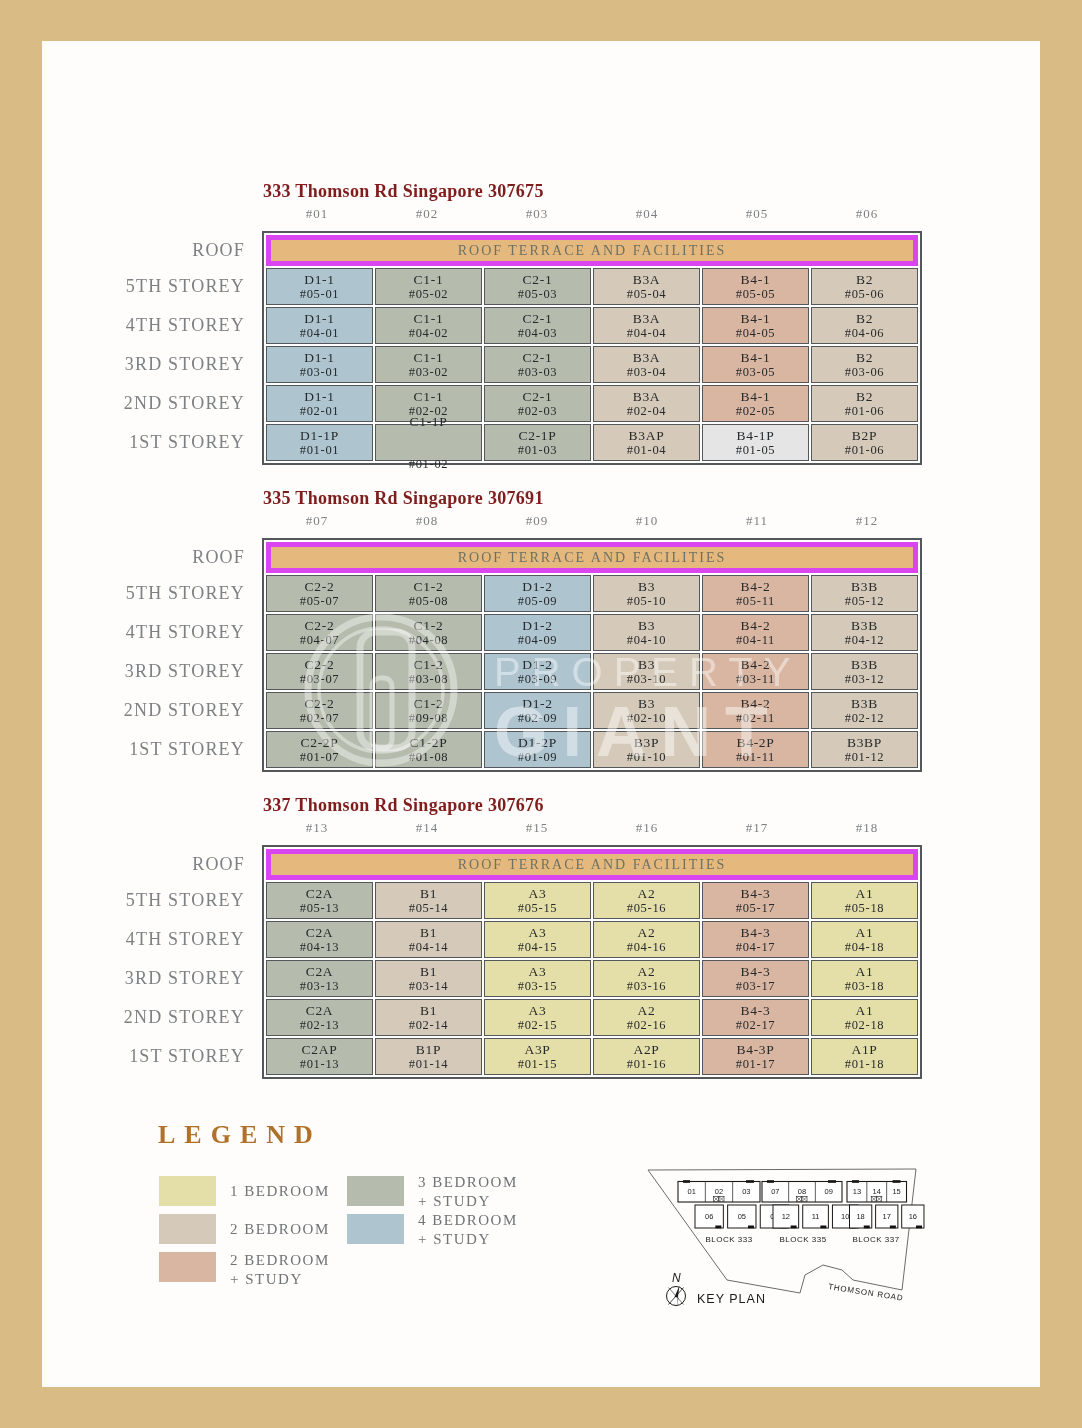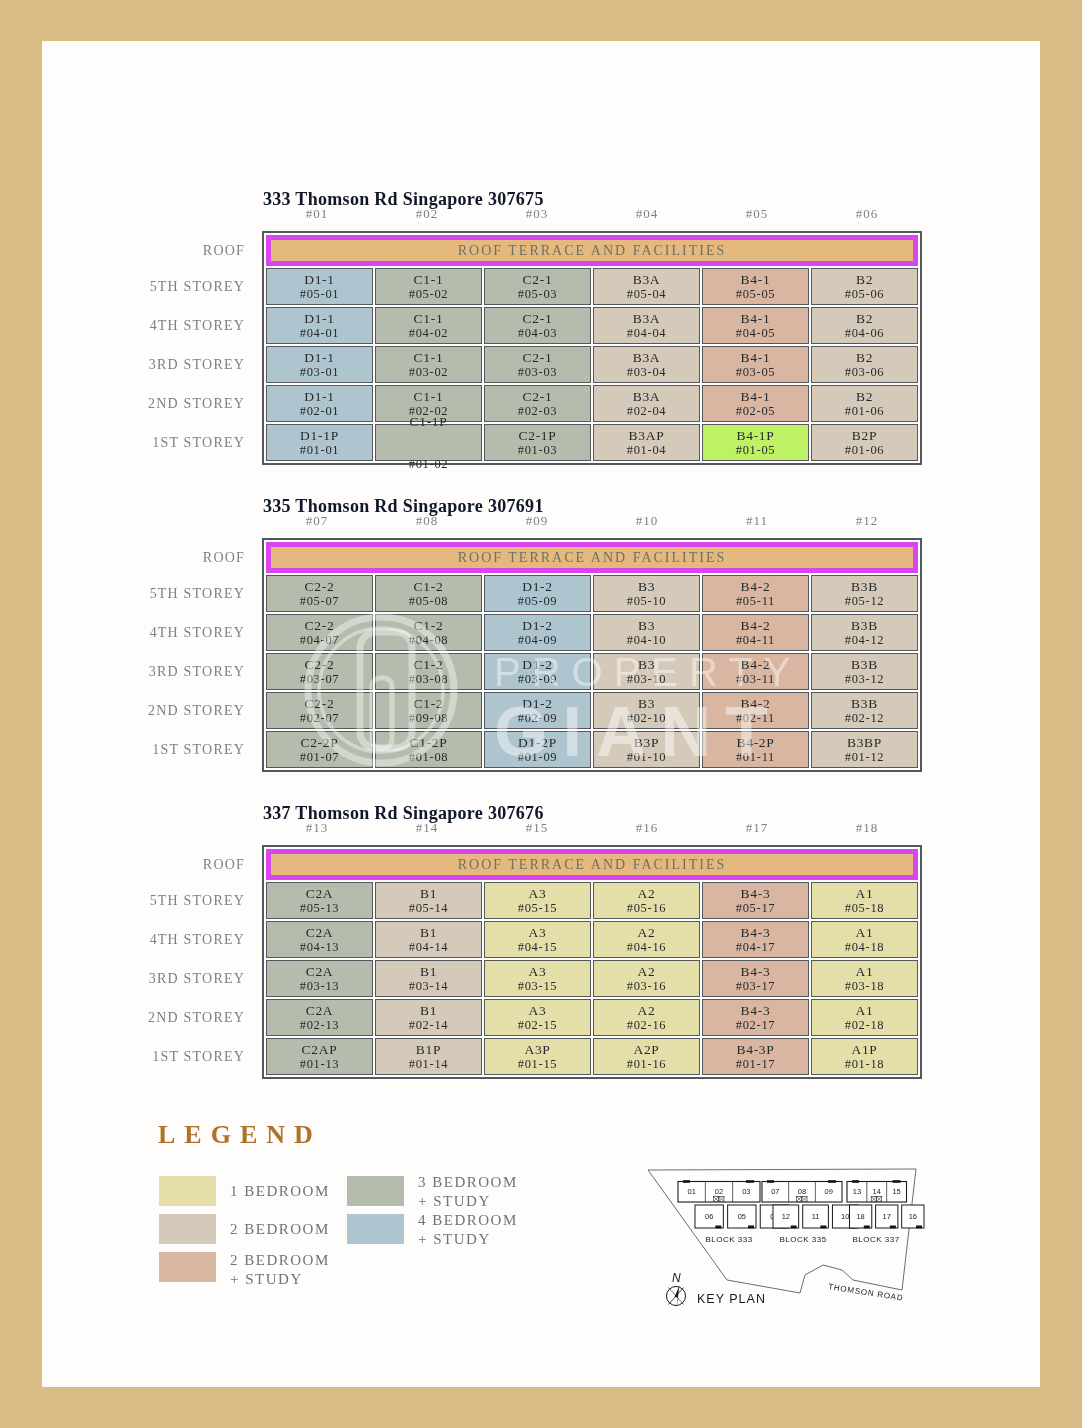--- a/index.html
+++ b/index.html
@@ -2,38 +2,38 @@
 <html><head>
 <meta charset="utf-8">
 <style>
   html,body{margin:0;padding:0;background:#888;}
   .page{position:relative;width:1082px;height:1428px;background:#d9bb86;
         font-family:"Liberation Serif",serif;overflow:hidden;}
   .inner{position:absolute;left:42px;top:41px;width:998px;height:1346px;background:#fefdfb;}
   .main-title{position:absolute;left:262px;top:113px;width:660px;text-align:center;
         font-size:27px;font-weight:bold;letter-spacing:6px;color:#b0712a;}
   .block-section{position:absolute;left:0;width:1082px;height:300px;}
-  .block-title{position:absolute;left:263px;top:13px;font-size:18px;font-weight:bold;
-        color:#0f172a;letter-spacing:0.3px;}
+  .block-title{position:absolute;left:263px;top:5px;font-size:18px;font-weight:bold;
+        color:#7f1d1d;letter-spacing:0.3px;}
   .col-headers{position:absolute;left:262px;top:30px;width:660px;display:flex;}
   .col-header{flex:1;text-align:center;font-size:13px;color:#7d8184;letter-spacing:1px;}
   .units-table{position:absolute;left:262px;top:55px;width:660px;border:2px solid #54585b;
         background:#fff;padding:2px;display:flex;flex-direction:column;gap:2px;box-sizing:border-box;}
   .t-row{display:flex;gap:2px;height:37px;}
   .t-row-roof{height:31px;}
   .u-cell{flex:1;border:1px solid #54585b;display:flex;flex-direction:column;
         align-items:center;justify-content:center;line-height:1.12;letter-spacing:0.7px;}
   .u-type{font-size:13.5px;color:#26292b;}
   .u-num{font-size:12.5px;color:#26292b;}
   .roof-cell{flex:1;border:5px solid #d946ef;display:flex;align-items:center;justify-content:center;
         font-size:14px;color:#6d7165;letter-spacing:2px;}
   .storey-labels{position:absolute;left:40px;width:212px;top:59px;display:flex;
         flex-direction:column;gap:2px;}
   .s-label{height:37px;display:flex;align-items:center;justify-content:flex-end;
-        padding-right:7px;font-size:14px;color:#7d8184;letter-spacing:1.2px;}
+        padding-right:7px;font-size:18px;color:#7d8184;letter-spacing:1.2px;}
   .s-label-roof{height:31px;}
   .legend-title{position:absolute;left:158px;top:1120px;font-size:26px;font-weight:bold;
         letter-spacing:9px;color:#b0712a;}
   .legend-swatch{position:absolute;width:57px;height:30px;}
   .legend-label{position:absolute;font-size:15px;color:#6f7376;letter-spacing:1.5px;line-height:1.25;}
   .keyplan{position:absolute;left:645px;top:1155px;}
   .watermark{position:absolute;left:0;top:0;width:1082px;height:1428px;pointer-events:none;}
   .wm-logo{position:absolute;left:300px;top:610px;}
   .wm-line1{position:absolute;left:494px;top:650px;font-family:"Liberation Sans",sans-serif;
         font-size:40px;letter-spacing:11px;color:rgba(255,255,255,0.45);}
@@ -184,21 +184,21 @@
               <div class="u-num">#01-02</div>
             </div>
             <div class="u-cell" style="background: rgb(181, 188, 173);">
               <div class="u-type">C2-1P</div>
               <div class="u-num">#01-03</div>
             </div>
             <div class="u-cell" style="background: rgb(213, 202, 185);">
               <div class="u-type">B3AP</div>
               <div class="u-num">#01-04</div>
             </div>
-            <div class="u-cell" style="background: #bef264;">
+            <div class="u-cell" style="background: #e5e5e5;">
               <div class="u-type">B4-1P</div>
               <div class="u-num">#01-05</div>
             </div>
             <div class="u-cell" style="background: rgb(213, 202, 185);">
               <div class="u-type">B2P</div>
               <div class="u-num">#01-06</div>
             </div>
           </div>
         </div>
       </div>

